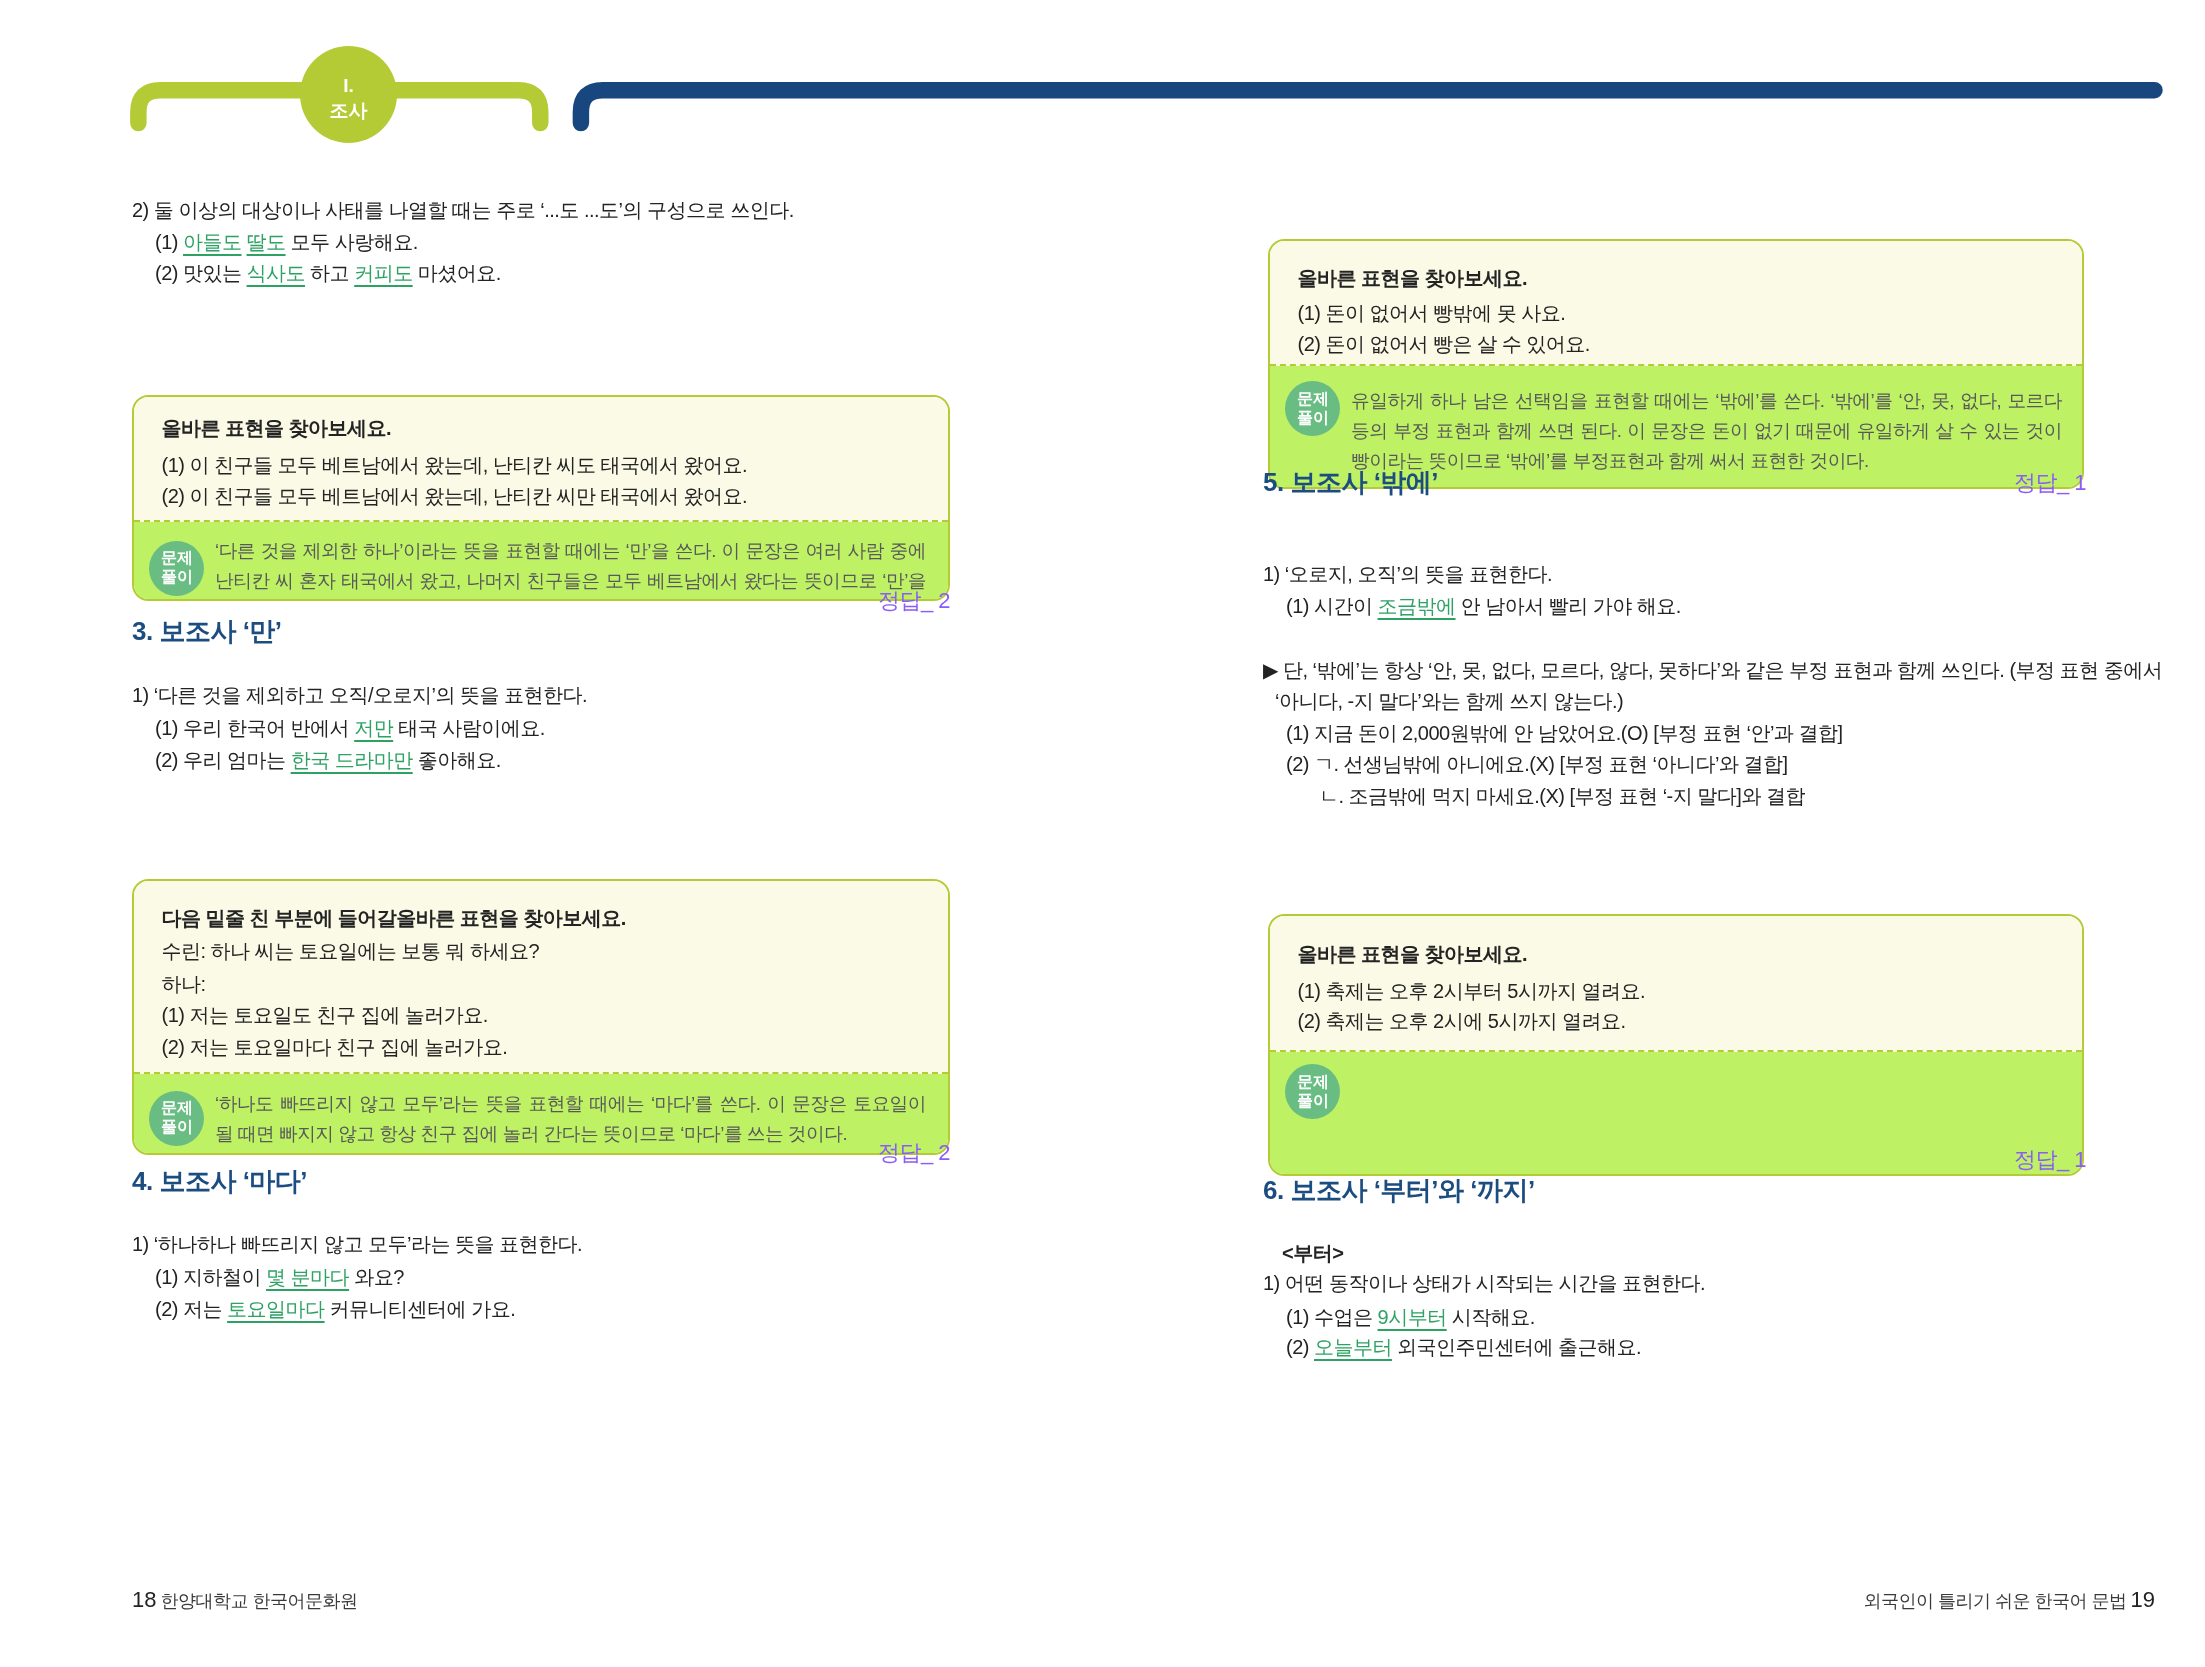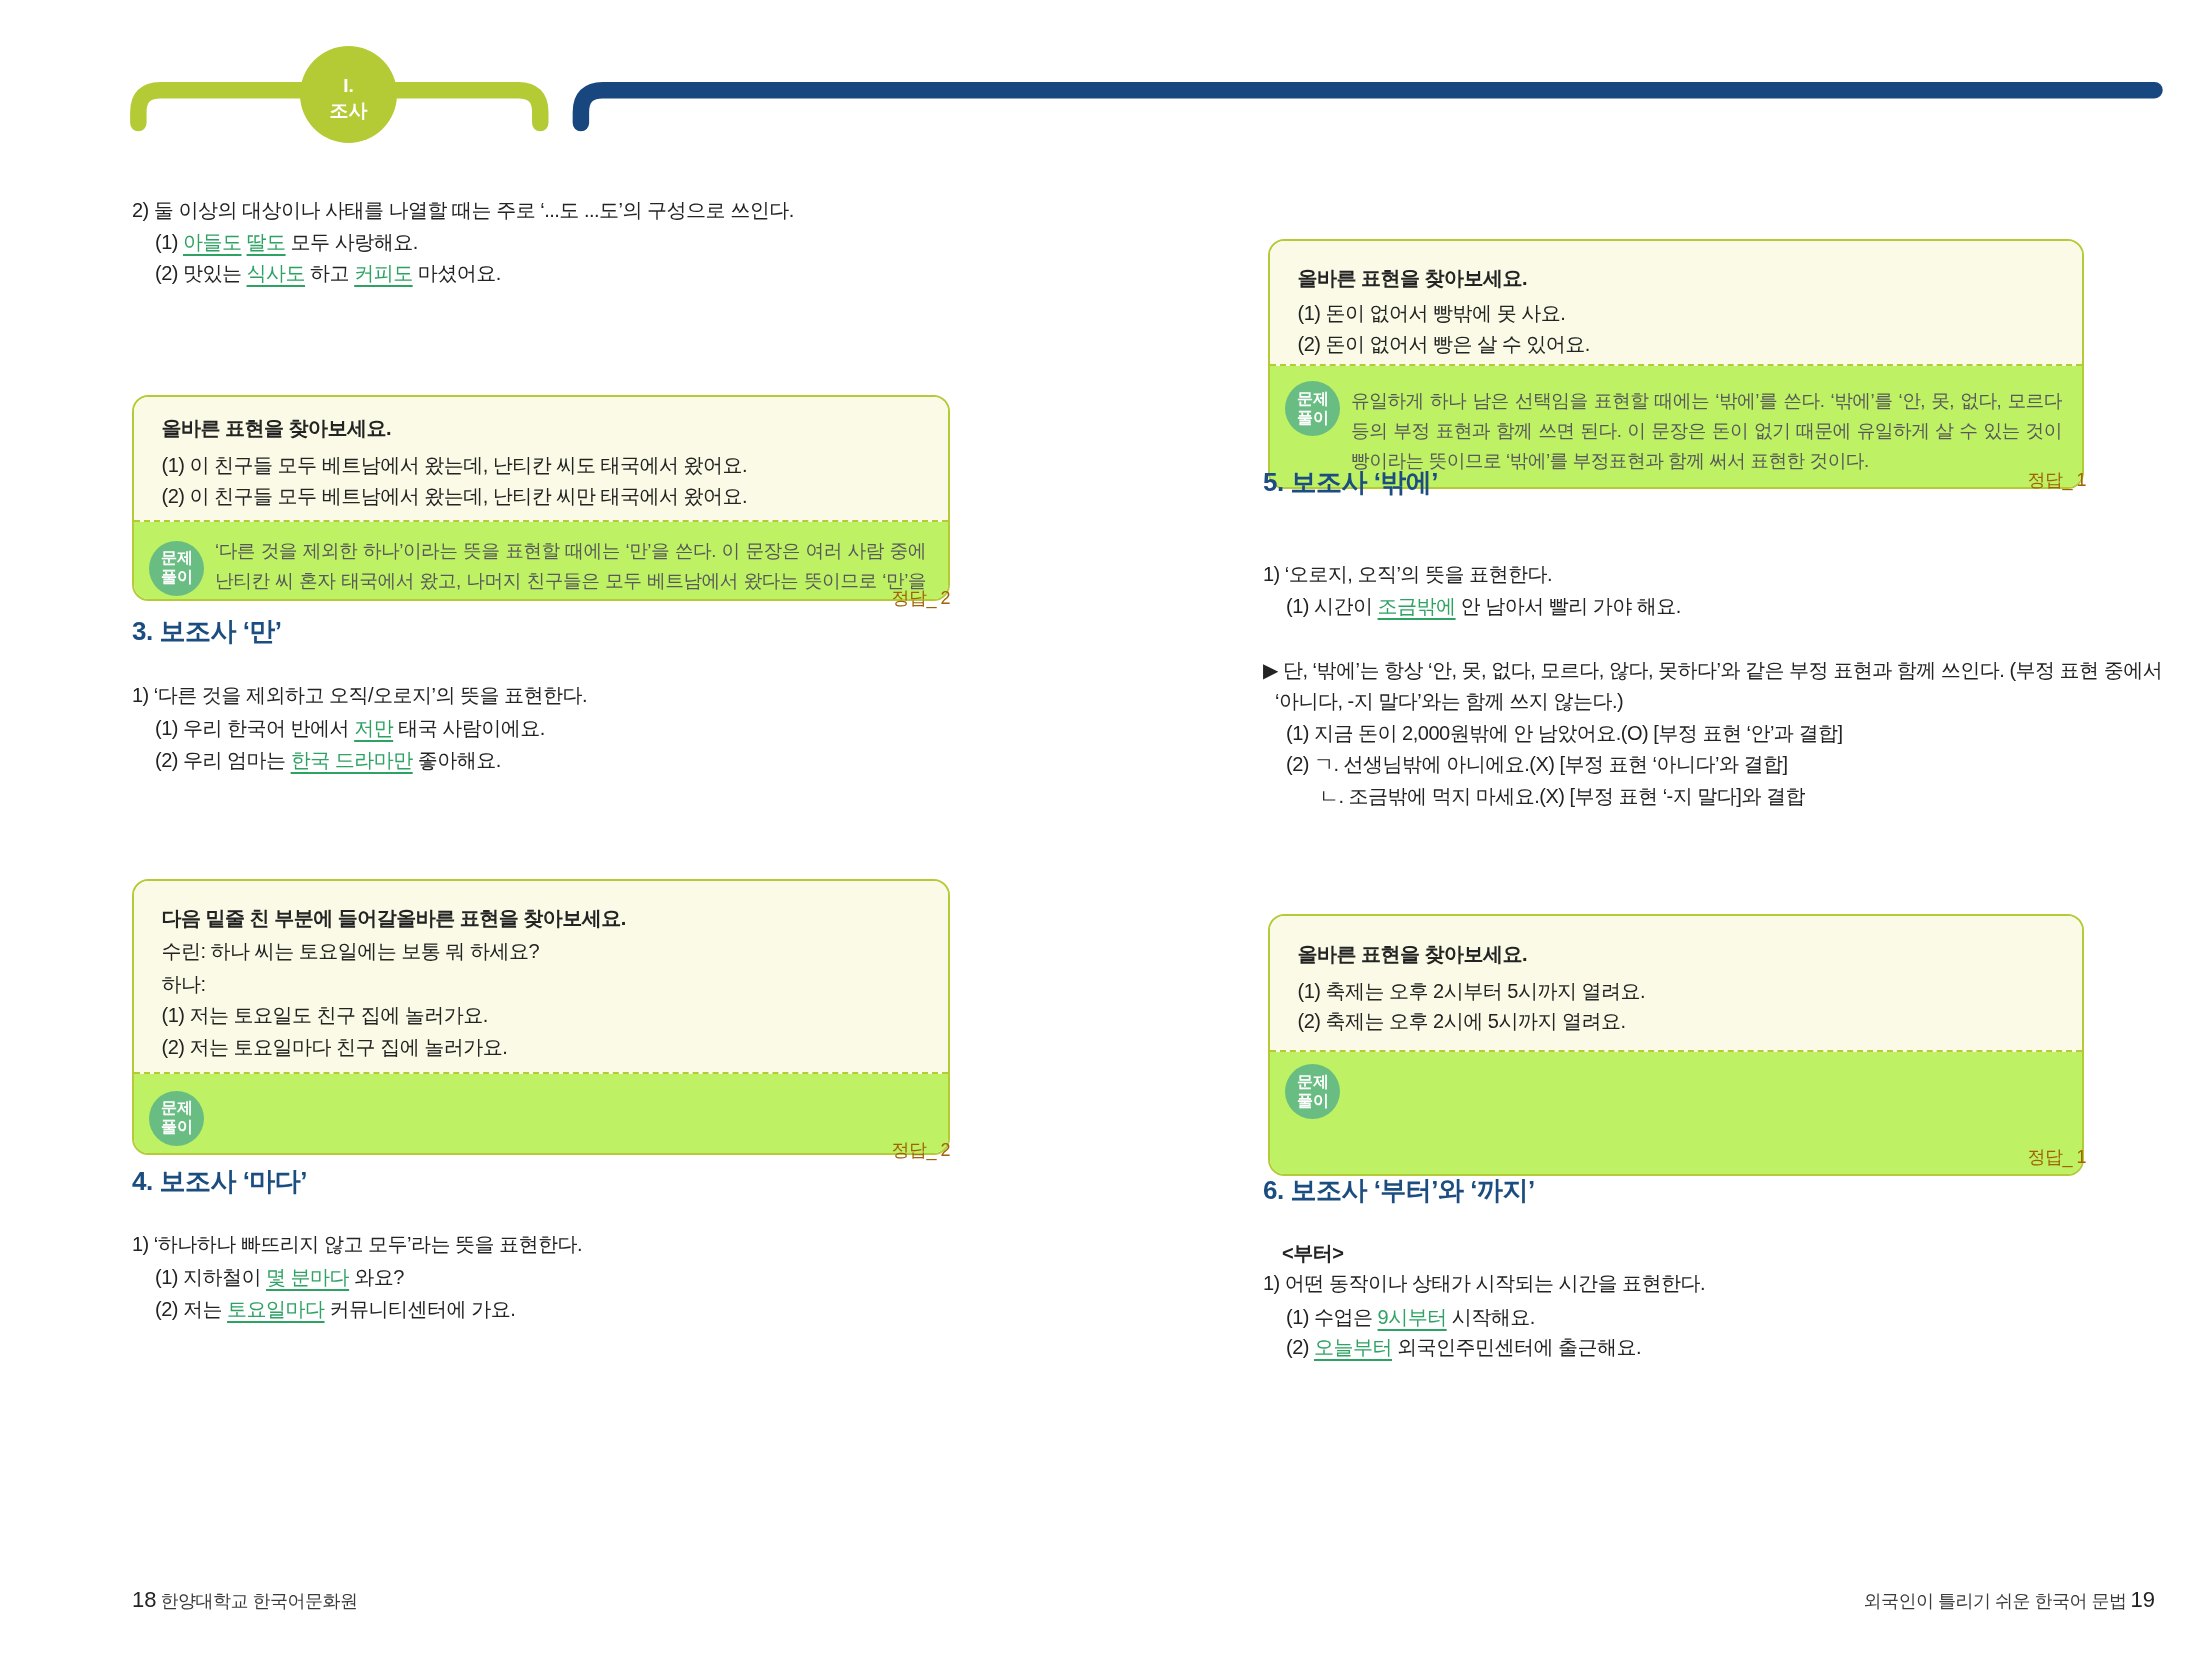--- a/index.html
+++ b/index.html
@@ -17,21 +17,21 @@
   .qbox{position:absolute;width:818px;border:2.2px solid #b5cb35;border-radius:16.5px;background:#ffffff;
         box-sizing:border-box;overflow:hidden;margin-top:44px;}
   .qbox-yellow{position:relative;background:#fafae6;border-bottom:2.7px dashed #b5cb35;box-sizing:border-box;}
   .qbox-white{position:relative;background:#bef264;}
   .btitle{position:absolute;left:27.5px;font-size:20px;font-weight:700;color:#232323;white-space:nowrap;letter-spacing:-0.5px;}
   .bline{position:absolute;left:27.5px;font-size:20px;color:#232323;white-space:nowrap;letter-spacing:-0.5px;}
   .badge{position:absolute;width:55px;height:55px;border-radius:50%;background:#69bd82;color:#ffffff;
         display:flex;flex-direction:column;align-items:center;justify-content:center;
         font-size:16px;font-weight:700;line-height:18.7px;}
   .explain{position:absolute;font-size:18.7px;color:#58595b;line-height:30px;letter-spacing:-0.5px;text-align:justify;}
-  .answer{position:absolute;font-size:18px;color:#a16207;white-space:nowrap;letter-spacing:-0.5px;}
+  .answer{position:absolute;font-size:22px;color:#8b5cf6;white-space:nowrap;letter-spacing:-0.5px;}
   .footer{position:absolute;display:flex;align-items:baseline;gap:4px;}
   .footer .num{font-size:22px;color:#232323;}
   .footer .txt{font-size:18px;color:#3a3a3c;letter-spacing:-0.5px;}
 </style>
 </head>
 <body>
 
 <div class="page">
 
   <svg class="header-svg" width="2205" height="154" viewBox="0 0 4016 280">
@@ -74,20 +74,21 @@
       <div class="bline" style="top:57px">수린: 하나 씨는 토요일에는 보통 뭐 하세요?</div>
       <div class="bline" style="top:90px">하나:</div>
       <div class="bline" style="top:121px">(1) 저는 토요일도 친구 집에 놀러가요.</div>
       <div class="bline" style="top:153px">(2) 저는 토요일마다 친구 집에 놀러가요.</div>
     </div>
     <div class="qbox-white" style="height:79px">
       <div class="badge" style="left:15.4px;top:16.5px">
         <span>문제</span>
         <span>풀이</span>
       </div>
+      <div class="explain" style="left:81px;top:15.4px;width:711px">‘하나도 빠뜨리지 않고 모두’라는 뜻을 표현할 때에는 ‘마다’를 쓴다. 이 문장은 토요일이 될 때면 빠지지 않고 항상 친구 집에 놀러 간다는 뜻이므로 ‘마다’를 쓰는 것이다.</div>
     </div>
   </div>
   <div class="answer" style="top:1138px;right:1255px">정답_ 2</div>
 
   <div class="heading" style="left:132px;top:1164px">4. 보조사 ‘마다’</div>
   <div class="line" style="left:132px;top:1232px">1) ‘하나하나 빠뜨리지 않고 모두’라는 뜻을 표현한다.</div>
   <div class="line" style="left:155px;top:1265px"><span>(1) 지하철이 </span><span class="hl">몇 분마다</span><span> 와요?</span></div>
   <div class="line" style="left:155px;top:1297px"><span>(2) 저는 </span><span class="hl">토요일마다</span><span> 커뮤니티센터에 가요.</span></div>
 
   <div class="qbox" style="left:1268px;top:195px;width:816px">

